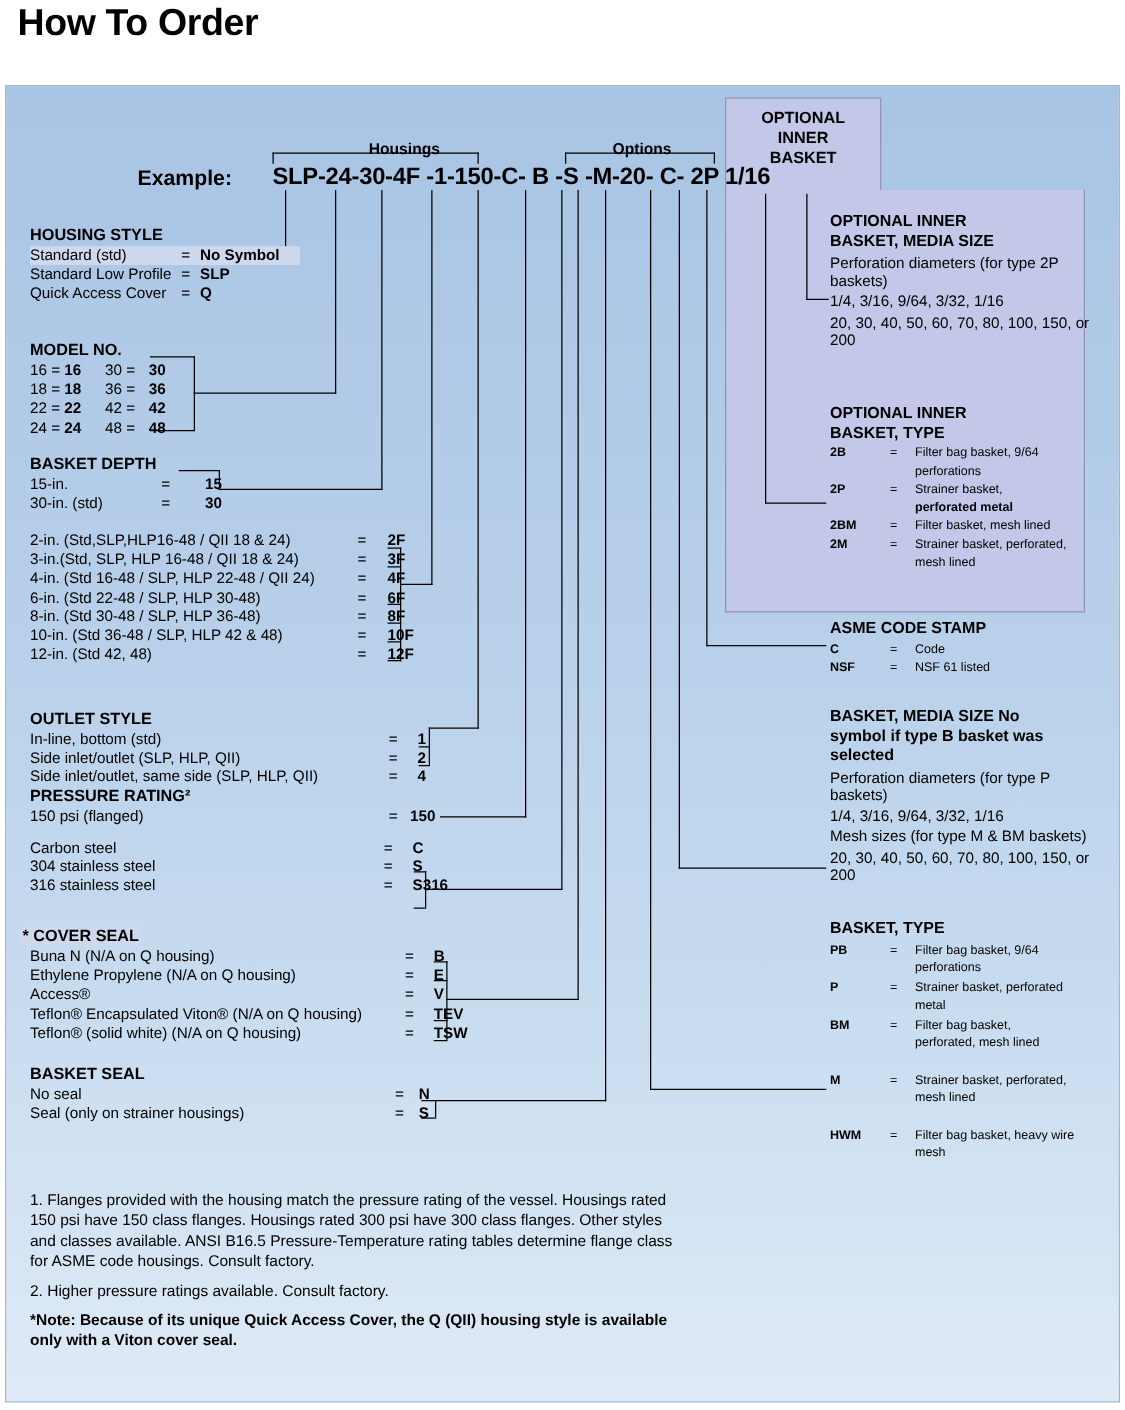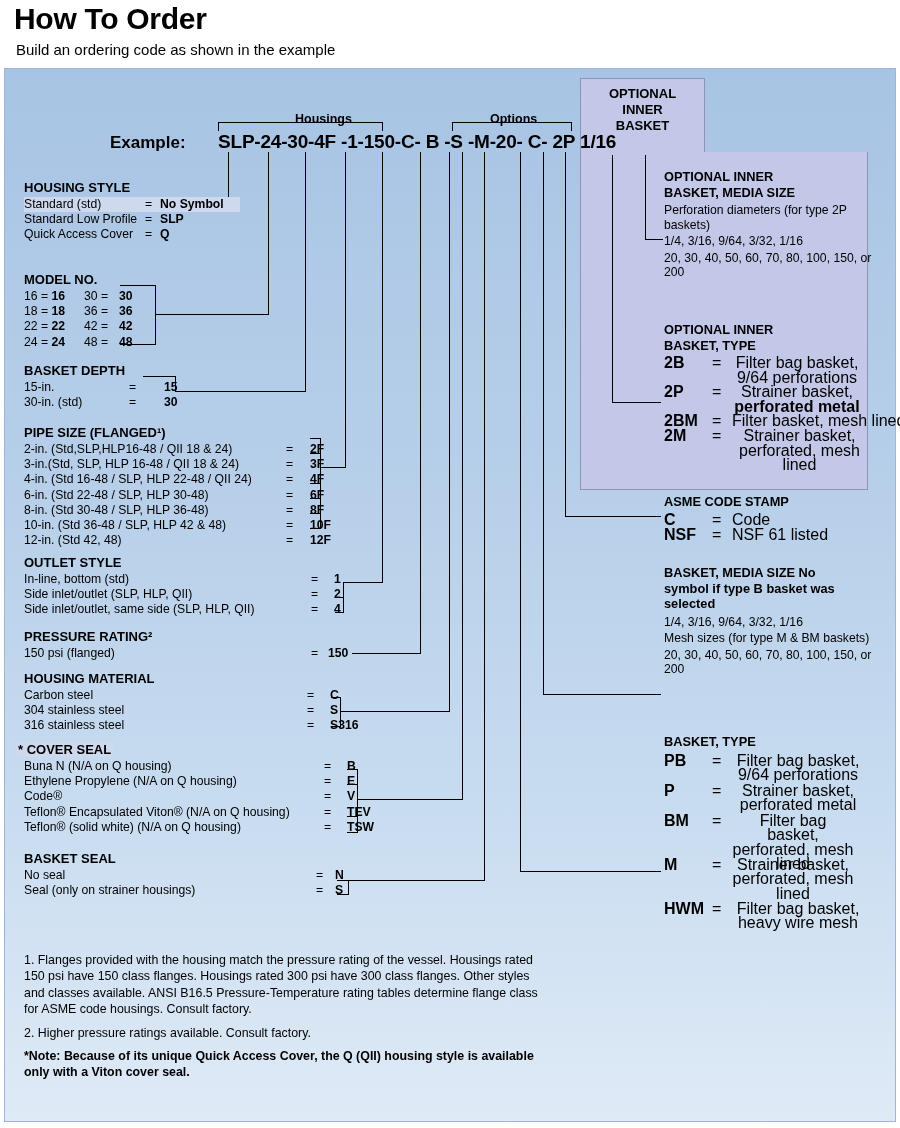--- a/index.html
+++ b/index.html
@@ -72,42 +72,41 @@
   .row { font-size:12.2px; line-height:15.2px; white-space:nowrap; position:relative; }
   .row .eq { position:absolute; }
   .row .val { position:absolute; font-weight:bold; }
   .hl { background:#cfd9ee; }
 
   
   .rblock { position:absolute; width:230px; }
   .rblock h4 { margin:0 0 1px 0; font-size:12.8px; font-weight:bold; line-height:14.5px; }
   .rtext { font-size:12.2px; line-height:14.6px; }
   .rbold { font-size:12.2px; line-height:14.6px; font-weight:normal; }
-  .rrow { font-size:16px; line-height:14.6px; position:relative; min-height:14.6px;text-align:center; }
+  .rrow { font-size:10px; line-height:14.6px; position:relative; min-height:14.6px; }
   .rrow .k { position:absolute; left:0; font-weight:bold; }
   .rrow .e { position:absolute; left:48px; }
   .rrow .d { position:absolute; left:68px; }
 
   
   .ln { position:absolute; background:#000; }
   .lnh { height:1px; }
   .lnv { width:1px; }
 
   
   .notes { position:absolute; left:24px; top:952px; width:520px; font-size:12.4px; line-height:16.4px; }
   .notes p { margin:0 0 7px 0; }
   .notes .nb { font-weight:bold; }
 </style>
 </head>
 <body>
 
 <div class="page">
 
   <div class="title">How To Order</div>
-  <div class="subtitle">Build an ordering code as shown in the example</div>
 
   <div class="panel"></div>
 
   <div class="bracket left right" style="left:218px; top:122px; width:165px; height:9px;"></div>
   <div class="bracket left right" style="left:452px; top:122px; width:120px; height:9px;"></div>
 
   <div class="grouplabel" id="lbl-housings">Housings</div>
   <div class="grouplabel" id="lbl-options">Options</div>
 
   <div class="oib-head">
@@ -243,21 +242,20 @@
       <span class="val" style="left:140px;">15</span>
     </div>
     <div class="row">
       <span>30-in. (std)</span>
       <span class="eq" style="left:105px;">=</span>
       <span class="val" style="left:140px;">30</span>
     </div>
   </div>
 
   <div class="block" style="left:24px; top:425px; width:320px;">
-    <h4>PIPE SIZE (FLANGED¹)</h4>
     <div class="row">
       <span>2-in. (Std,SLP,HLP16-48 / QII 18 &amp; 24)</span>
       <span class="eq" style="left:262px;">=</span>
       <span class="val" style="left:286px;">2F</span>
     </div>
     <div class="row">
       <span>3-in.(Std, SLP, HLP 16-48 / QII 18 &amp; 24)</span>
       <span class="eq" style="left:262px;">=</span>
       <span class="val" style="left:286px;">3F</span>
     </div>
@@ -281,21 +279,21 @@
       <span class="eq" style="left:262px;">=</span>
       <span class="val" style="left:286px;">10F</span>
     </div>
     <div class="row">
       <span>12-in. (Std 42, 48)</span>
       <span class="eq" style="left:262px;">=</span>
       <span class="val" style="left:286px;">12F</span>
     </div>
   </div>
 
-  <div class="block" style="left:24px; top:555px; width:340px;">
+  <div class="block" style="left:24px; top:567px; width:340px;">
     <h4>OUTLET STYLE</h4>
     <div class="row">
       <span>In-line, bottom (std)</span>
       <span class="eq" style="left:287px;">=</span>
       <span class="val" style="left:310px;">1</span>
     </div>
     <div class="row">
       <span>Side inlet/outlet (SLP, HLP, QII)</span>
       <span class="eq" style="left:287px;">=</span>
       <span class="val" style="left:310px;">2</span>
@@ -310,21 +308,20 @@
   <div class="block" style="left:24px; top:629px; width:340px;">
     <h4>PRESSURE RATING²</h4>
     <div class="row">
       <span>150 psi (flanged)</span>
       <span class="eq" style="left:287px;">=</span>
       <span class="val" style="left:304px;">150</span>
     </div>
   </div>
 
   <div class="block" style="left:24px; top:671px; width:340px;">
-    <h4>HOUSING MATERIAL</h4>
     <div class="row">
       <span>Carbon steel</span>
       <span class="eq" style="left:283px;">=</span>
       <span class="val" style="left:306px;">C</span>
     </div>
     <div class="row">
       <span>304 stainless steel</span>
       <span class="eq" style="left:283px;">=</span>
       <span class="val" style="left:306px;">S</span>
     </div>
@@ -342,21 +339,21 @@
         <span>Buna N (N/A on Q housing)</span>
         <span class="eq" style="left:300px;">=</span>
         <span class="val" style="left:323px;">B</span>
       </div>
       <div class="row">
         <span>Ethylene Propylene (N/A on Q housing)</span>
         <span class="eq" style="left:300px;">=</span>
         <span class="val" style="left:323px;">E</span>
       </div>
       <div class="row">
-        <span>Code®</span>
+        <span>Access®</span>
         <span class="eq" style="left:300px;">=</span>
         <span class="val" style="left:323px;">V</span>
       </div>
       <div class="row">
         <span>Teflon® Encapsulated Viton® (N/A on Q housing)</span>
         <span class="eq" style="left:300px;">=</span>
         <span class="val" style="left:323px;">TEV</span>
       </div>
       <div class="row">
         <span>Teflon® (solid white) (N/A on Q housing)</span>
@@ -427,20 +424,21 @@
       <span class="k">NSF</span>
       <span class="e">=</span>
       <span class="d">NSF 61 listed</span>
     </div>
   </div>
 
   <div class="rblock" style="left:664px; top:566px; width:212px;">
     <h4>BASKET, MEDIA SIZE No</h4>
     <h4>symbol if type B basket was</h4>
     <h4 style="margin-bottom:3px;">selected</h4>
+    <div class="rtext">Perforation diameters (for type P baskets)</div>
     <div class="rbold" style="margin-top:2px;">1/4, 3/16, 9/64, 3/32, 1/16</div>
     <div class="rtext" style="margin-top:2px;">Mesh sizes (for type M &amp; BM baskets)</div>
     <div class="rbold" style="margin-top:2px;">20, 30, 40, 50, 60, 70, 80, 100, 150, or 200</div>
   </div>
 
   <div class="rblock" style="left:664px; top:735px; width:200px;">
     <h4 style="margin-bottom:4px;">BASKET, TYPE</h4>
     <div class="rrow" style="height:30px;">
       <span class="k">PB</span>
       <span class="e">=</span>

